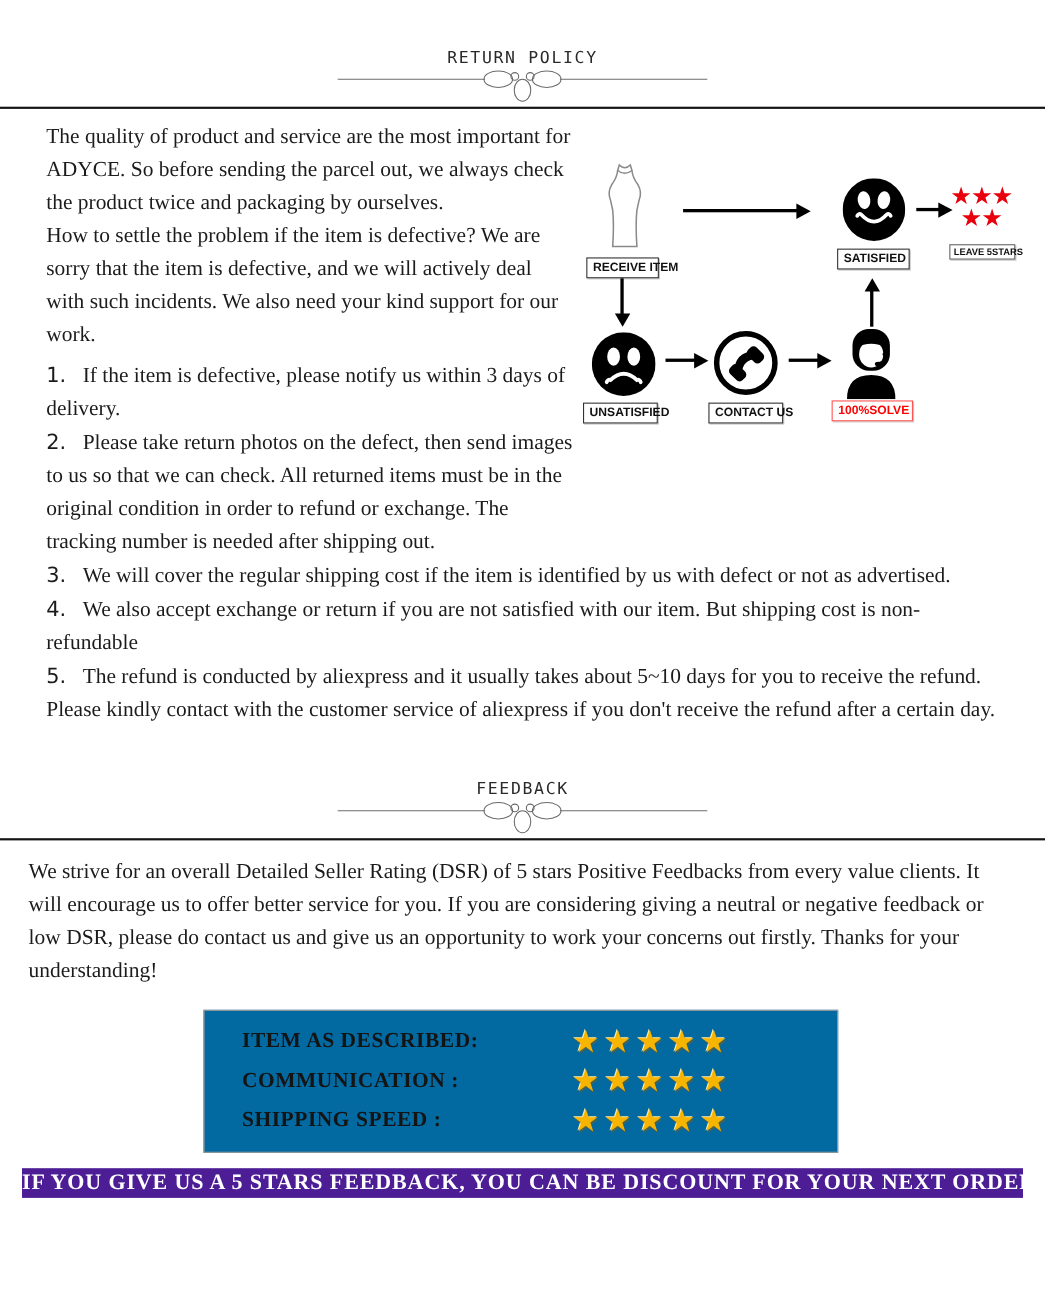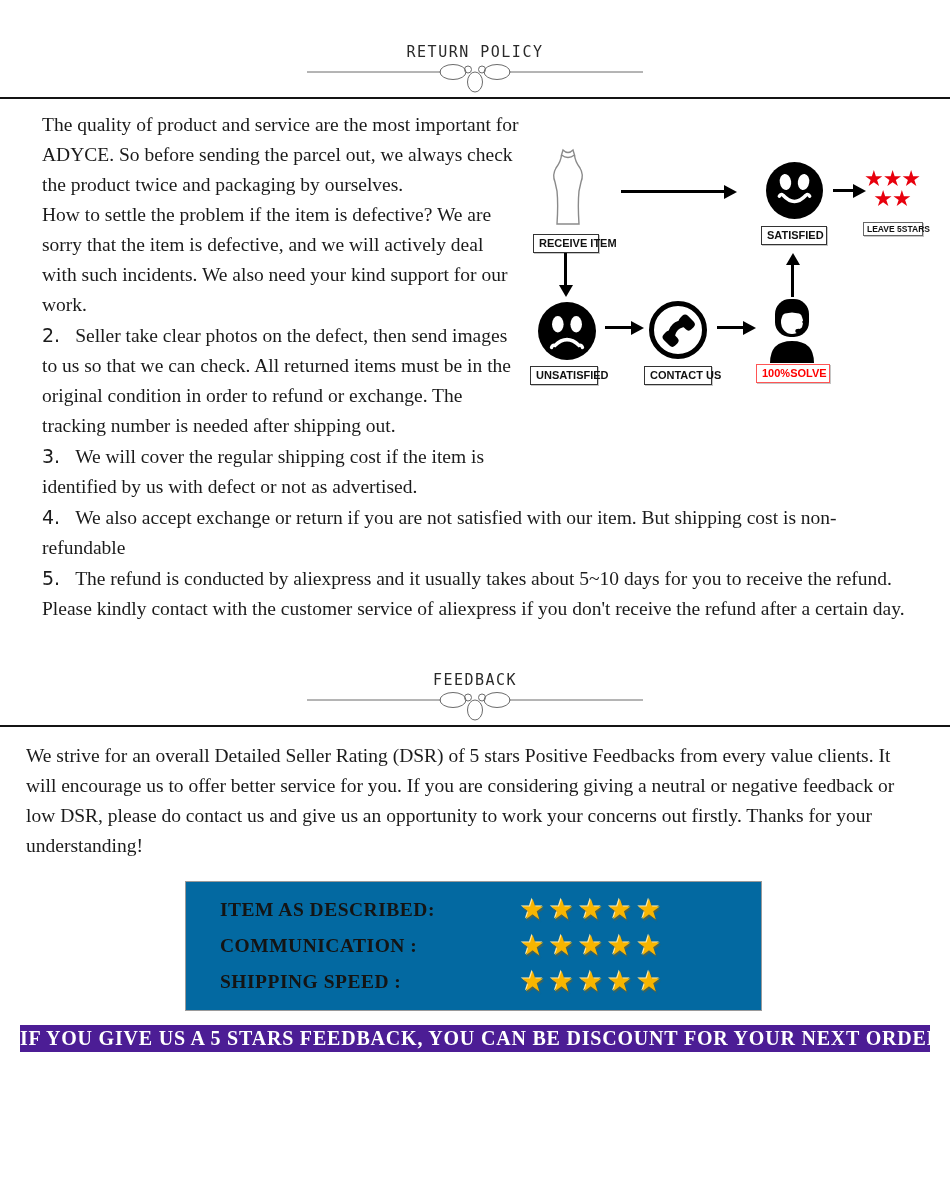--- a/index.html
+++ b/index.html
@@ -81,21 +81,22 @@
       <circle cx="177" cy="6.5" r="3.5"></circle>
     <ellipse cx="170" cy="19" rx="7.5" ry="10"></ellipse>
   </svg>
 </div>
 <hr class="rule">
 
 <div class="content">
   <div class="flow-spacer"></div>
   <p>The quality of product and service are the most important for ADYCE. So before sending the parcel out, we always check the product twice and packaging by ourselves.</p>
   <p>How to settle the problem if the item is defective? We are sorry that the item is defective, and we will actively deal with such incidents. We also need your kind support for our work.</p>
-  <p class="policy-item"><span class="itm-num">2.</span><span>Seller take clear photos on the defect, then send images to us so that we can check. All returned items must be in the original condition in order to refund or exchange. The tracking number is needed after shipping out.</span></p>
+  <p class="policy-item" style="margin-top:6px"><span class="itm-num">1.</span><span>If the item is defective, please notify us within 3 days of delivery.</span></p>
+  <p class="policy-item"><span class="itm-num">2.</span><span>Please take return photos on the defect, then send images to us so that we can check. All returned items must be in the original condition in order to refund or exchange. The tracking number is needed after shipping out.</span></p>
   <p class="policy-item"><span class="itm-num">3.</span><span>We will cover the regular shipping cost if the item is identified by us with defect or not as advertised.</span></p>
   <p class="policy-item"><span class="itm-num">4.</span><span>We also accept exchange or return if you are not satisfied with our item. But shipping cost is non-refundable</span></p>
   <p class="policy-item"><span class="itm-num">5.</span><span>The refund is conducted by aliexpress and it usually takes about 5~10 days for you to receive the refund. Please kindly contact with the customer service of aliexpress if you don't receive the refund after a certain day.</span></p>
 </div>
 
 <div class="fc">
 
   <svg style="left:541px;top:148px" width="54" height="78" viewBox="0 0 54 78" fill="none" stroke="#8a8a8a" stroke-width="1.4">
     <path d="M22 2 Q27 7 32 2 L33.5 7 Q27 12 20.5 7 Z"></path>
     <path d="M20.5 7 C20 13 18 16 15 20 C12 25 12 29 14 34 L16 43 C17 53 17 61 16 76 L38 76 C37 61 37 53 38 43 L40 34 C42 29 42 25 39 20 C36 16 34 13 33.5 7"></path>

